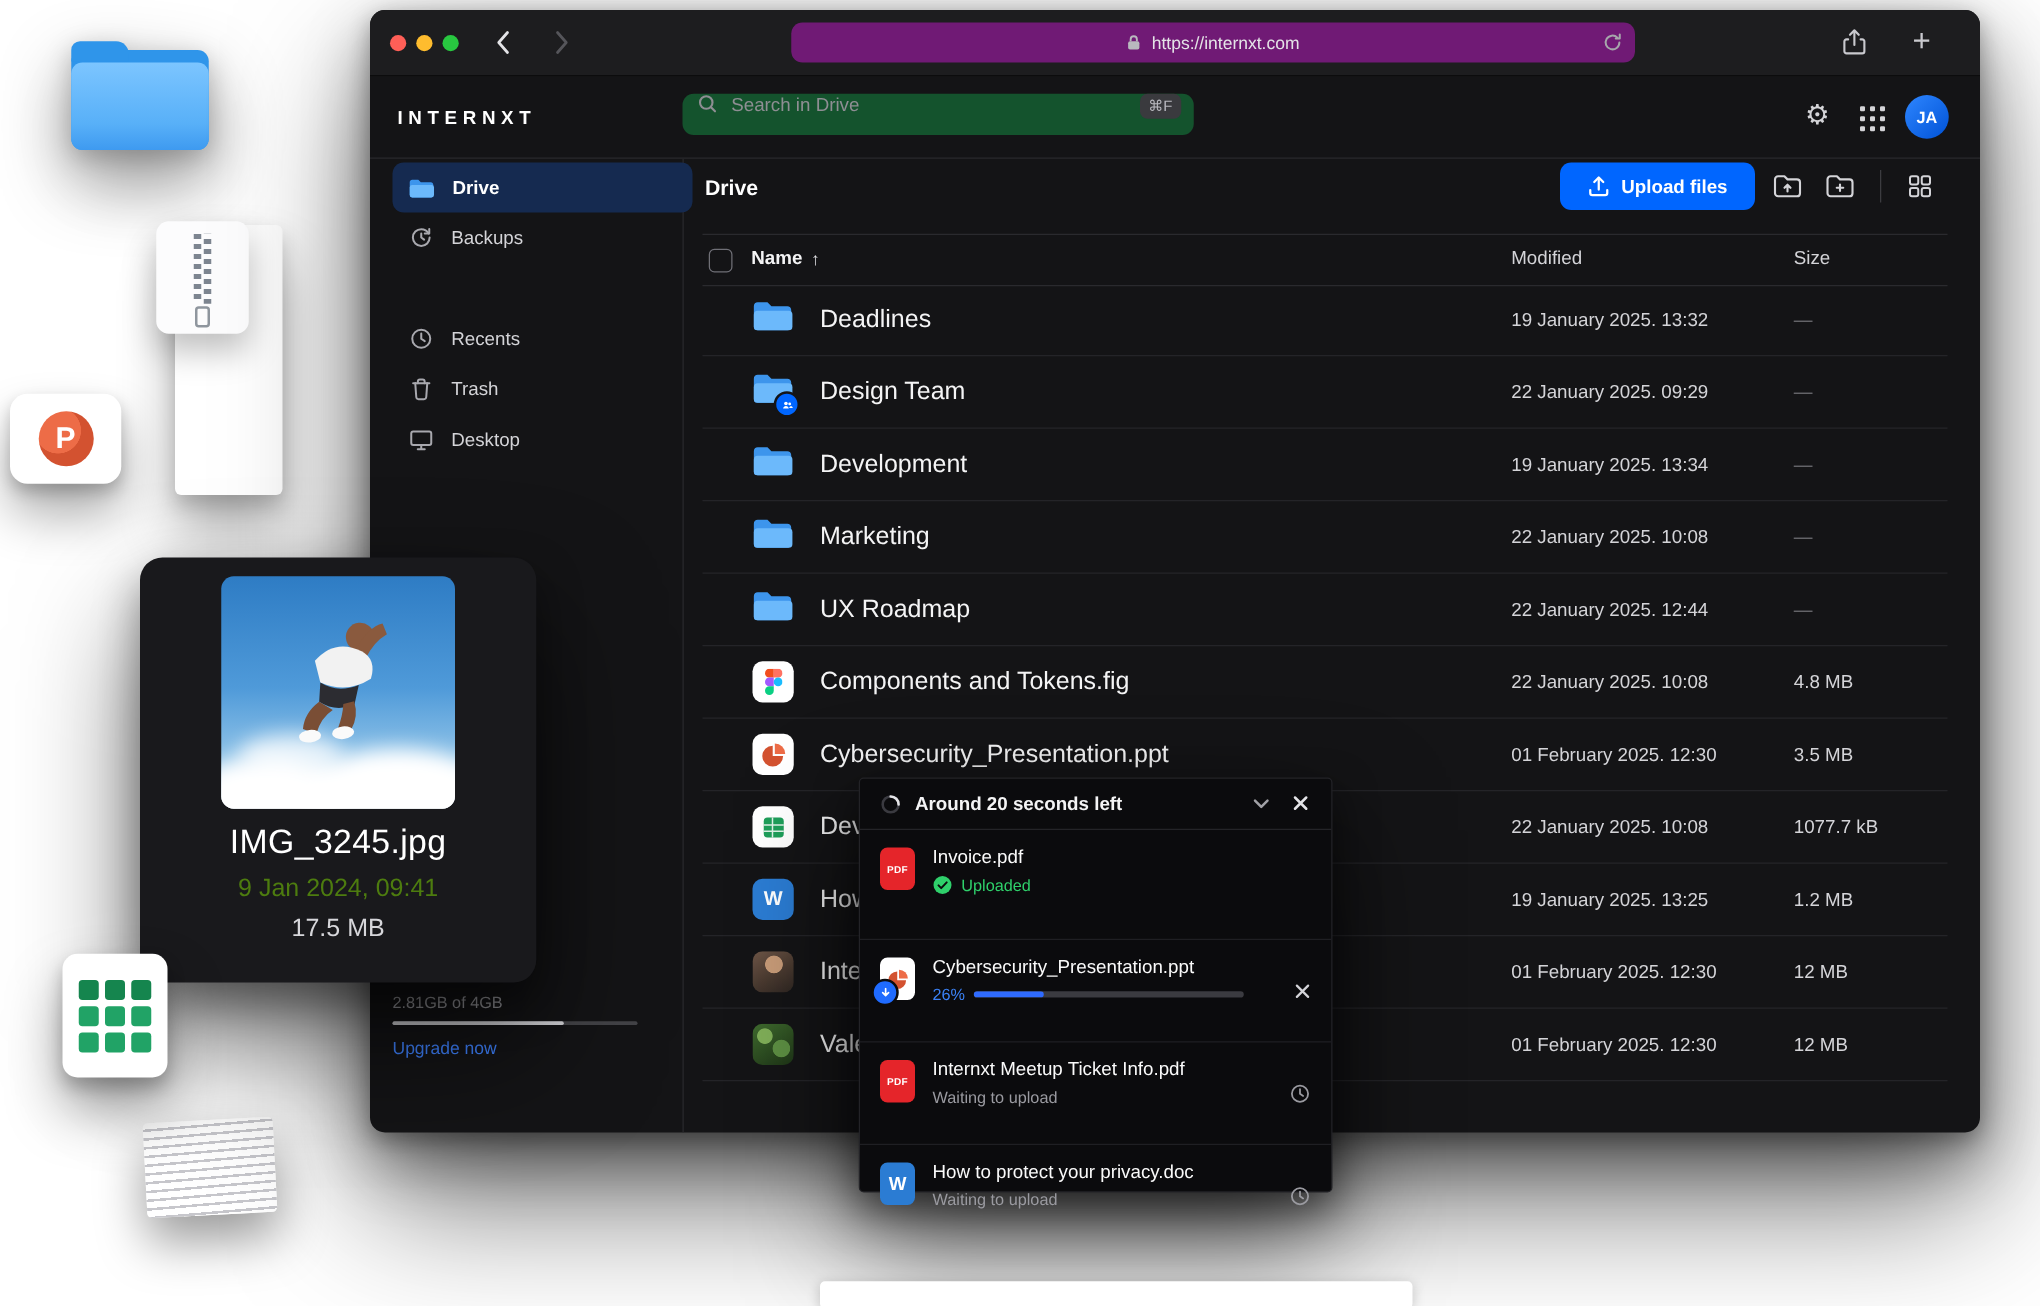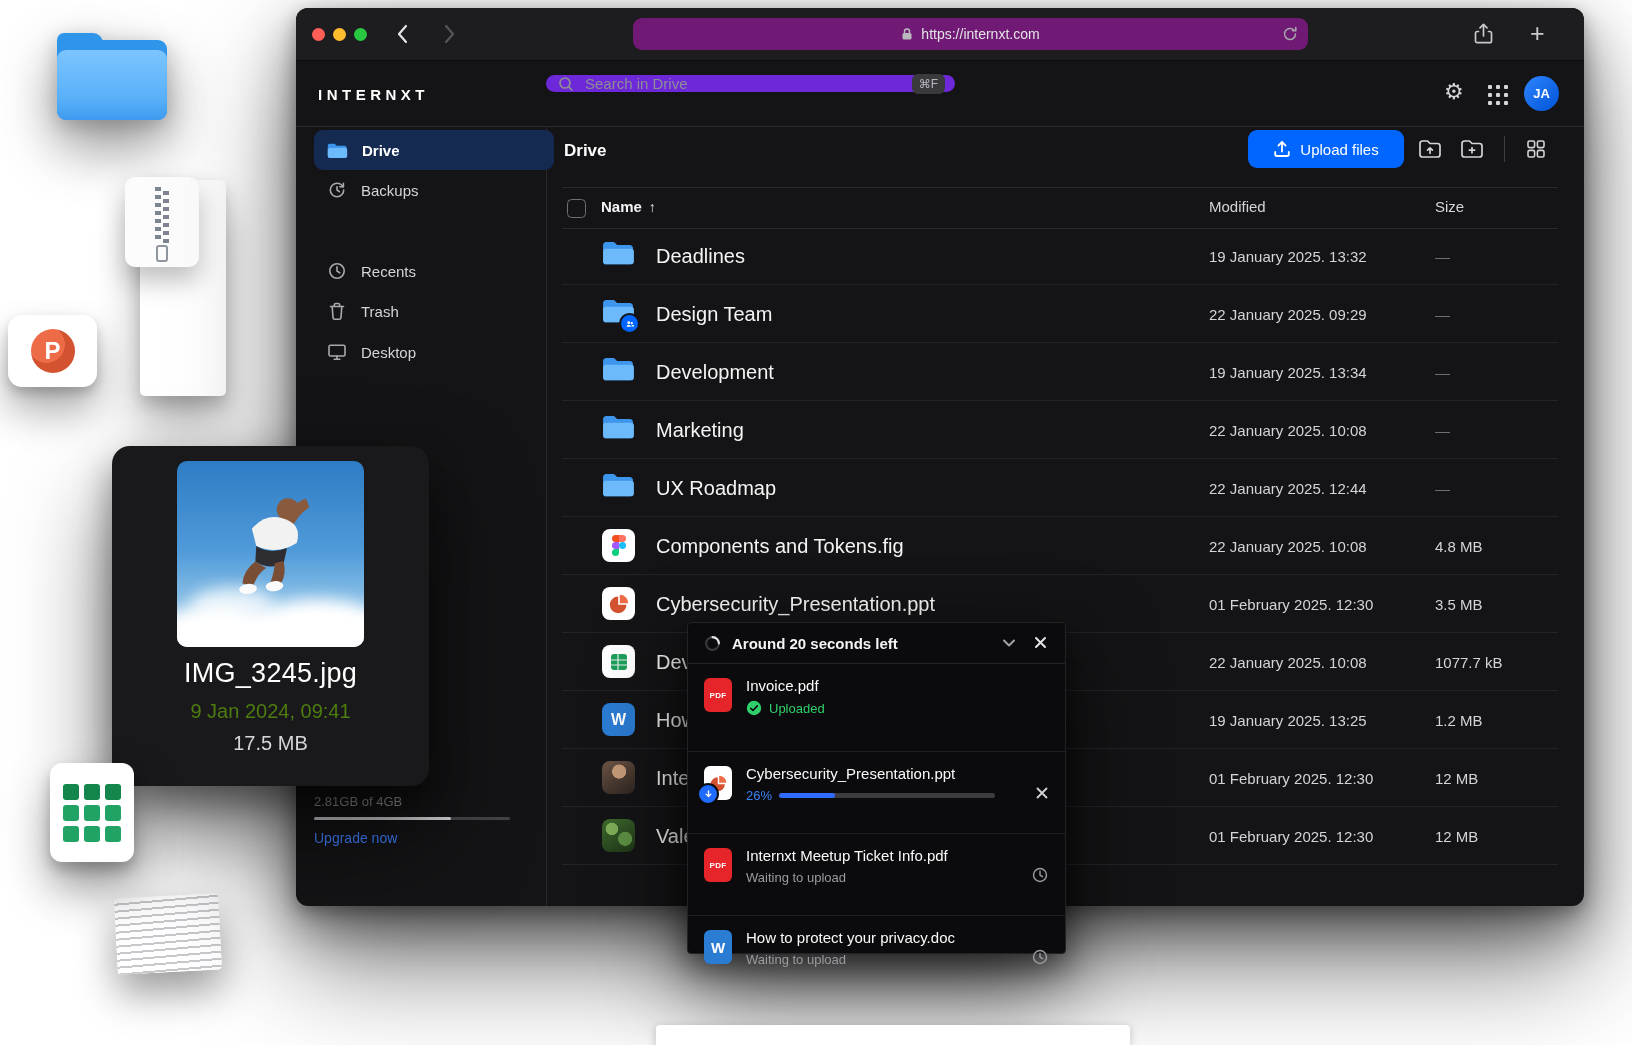--- a/index.html
+++ b/index.html
@@ -50,21 +50,21 @@
   .titlebar{position:absolute;left:0;top:0;width:100%;height:52px;background:#1d1d1f;border-bottom:1px solid #0c0c0d}
   .tl{position:absolute;top:20px;width:13px;height:13px;border-radius:50%}
   .tl.r{left:16px;background:#ff5f57}.tl.y{left:37px;background:#febc2e}.tl.g{left:58px;background:#28c840}
   .nav-arrow{position:absolute;top:16px}
   .urlbar{position:absolute;left:337px;top:10px;width:675px;height:32px;background:#701a75;border-radius:9px;display:flex;align-items:center;justify-content:center;gap:8px;color:#e4e4e7;font-size:14px}
   .reload{position:absolute;right:10px;top:8px}
   .share-ic{position:absolute;left:1178px;top:15px}
   .plus-ic{position:absolute;left:1234px;top:12px;font-size:25px;line-height:26px;color:#c9c9ce;font-weight:400}
 
   .logo{position:absolute;left:22px;top:78px;font-size:15px;font-weight:700;letter-spacing:4.5px;color:#fff}
-  .search{position:absolute;left:250px;top:67px;width:387px;height:17px;background:#6d28d9;border-radius:9px;display:flex;align-items:center;padding:0 10px 0 12px;gap:9px}
+  .search{position:absolute;left:250px;top:67px;width:387px;height:33px;background:#14532d;border-radius:9px;display:flex;align-items:flex-start;padding:0 10px 0 12px;gap:9px}
   .search input{flex:1;background:transparent;border:0;outline:0;color:#d4d4d8;font-size:15px}
   .search input::placeholder{color:#8e8e93;opacity:1}
   .kbd{background:#3a3a3e;color:#b9b9bf;font-size:12px;border-radius:6px;padding:3px 7px}
   .gear{position:absolute;left:1148px;top:72px;font-size:22px;color:#d4d4d8;line-height:24px}
   .apps{position:absolute;left:1192px;top:77px;display:grid;grid-template-columns:repeat(3,4px);grid-auto-rows:4px;gap:4px}
   .apps span{background:#d4d4d8;border-radius:1px}
   .avatar{position:absolute;left:1228px;top:68px;width:35px;height:35px;border-radius:50%;background:linear-gradient(135deg,#2e86ff,#0052d6);display:flex;align-items:center;justify-content:center;color:#fff;font-size:13px;font-weight:700}
   .hdiv{position:absolute;left:0;top:118px;width:100%;height:1px;background:#29292c}
   .vdiv{position:absolute;left:250px;top:119px;width:1px;height:779px;background:#29292c}
 
@@ -72,21 +72,21 @@
   .nav-item{position:absolute;left:18px;width:214px;height:40px;border-radius:9px;display:flex;align-items:center;gap:14px;padding:0 13px;color:#d4d4d8;font-size:15px;cursor:default}
   .nav-item.active{background:#152a50;color:#fff;font-weight:600}
   .nav-item svg{color:#a8a8ae}
   .storage-text{position:absolute;left:18px;top:786px;font-size:13px;color:#a1a1a6}
   .storage-bar{position:absolute;left:18px;top:809px;width:196px;height:3px;border-radius:2px;background:#434347}
   .storage-fill{height:100%;border-radius:2px;background:#d4d4d8}
   .upgrade{position:absolute;left:18px;top:822px;font-size:14px;color:#3f82ff}
 
   
   .page-title{position:absolute;left:268px;top:133px;font-size:17px;font-weight:600;color:#fff}
-  .upload-btn{position:absolute;left:952px;top:122px;width:156px;height:38px;border-radius:9px;background:#0066ff;color:#fff;font-size:15px;font-weight:400;display:flex;align-items:center;justify-content:center;gap:9px;border:0}
+  .upload-btn{position:absolute;left:952px;top:122px;width:156px;height:38px;border-radius:9px;background:#0066ff;color:#fff;font-size:15px;font-weight:700;display:flex;align-items:center;justify-content:center;gap:9px;border:0}
   .tb-ic{position:absolute;top:130px;color:#d4d4d8}
   .tb-sep{position:absolute;left:1208px;top:128px;width:1px;height:26px;background:#3c3c40}
 
   .thead{position:absolute;left:266px;top:179px;width:996px;height:40px;border-top:1px solid #2a2a2e;border-bottom:1px solid #2a2a2e;font-size:15px;color:#d4d4d8}
   .thead .cb{position:absolute;left:5px;top:11px}
   .cbox{display:block;width:17px;height:17px;border:1.5px solid #6f6f76;border-radius:4.5px}
   .col-name{position:absolute;left:39px;top:10px;color:#f4f4f5;font-weight:600;display:flex;gap:7px;align-items:center}
   .sort-arrow{font-size:14px;color:#e4e4e7;font-weight:400}
   .col-mod{position:absolute;left:647px;top:10px}
   .col-size{position:absolute;left:873px;top:10px}

